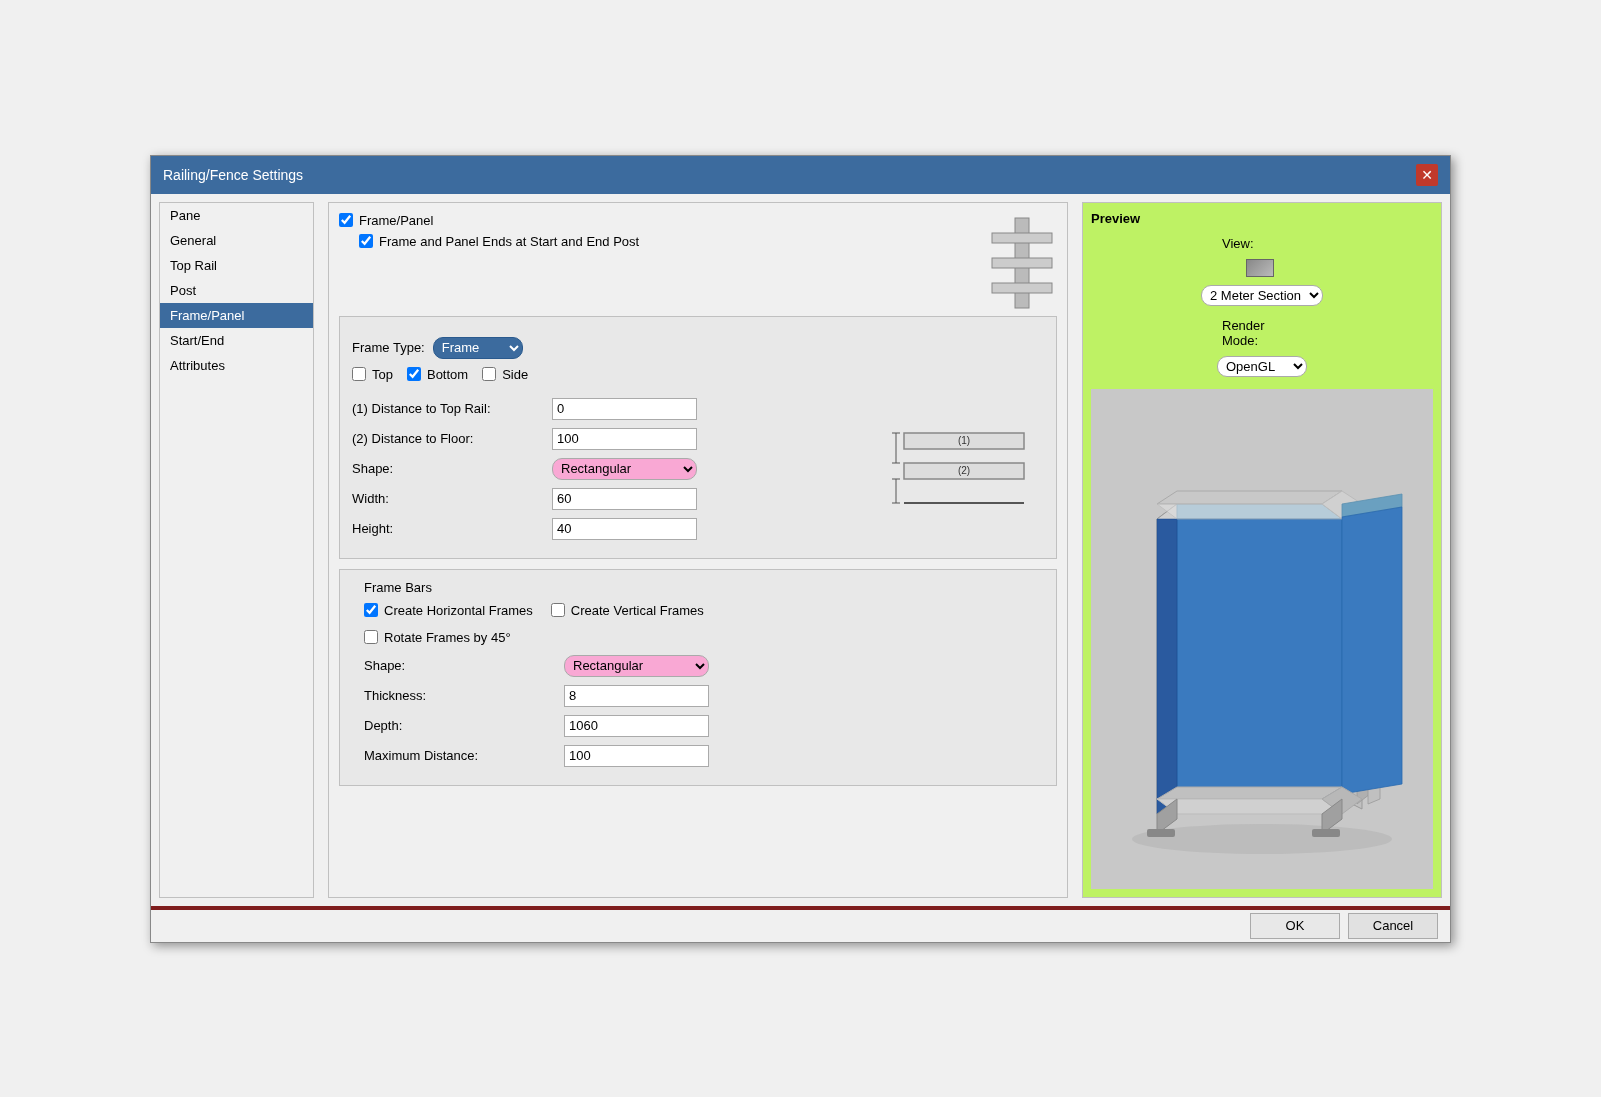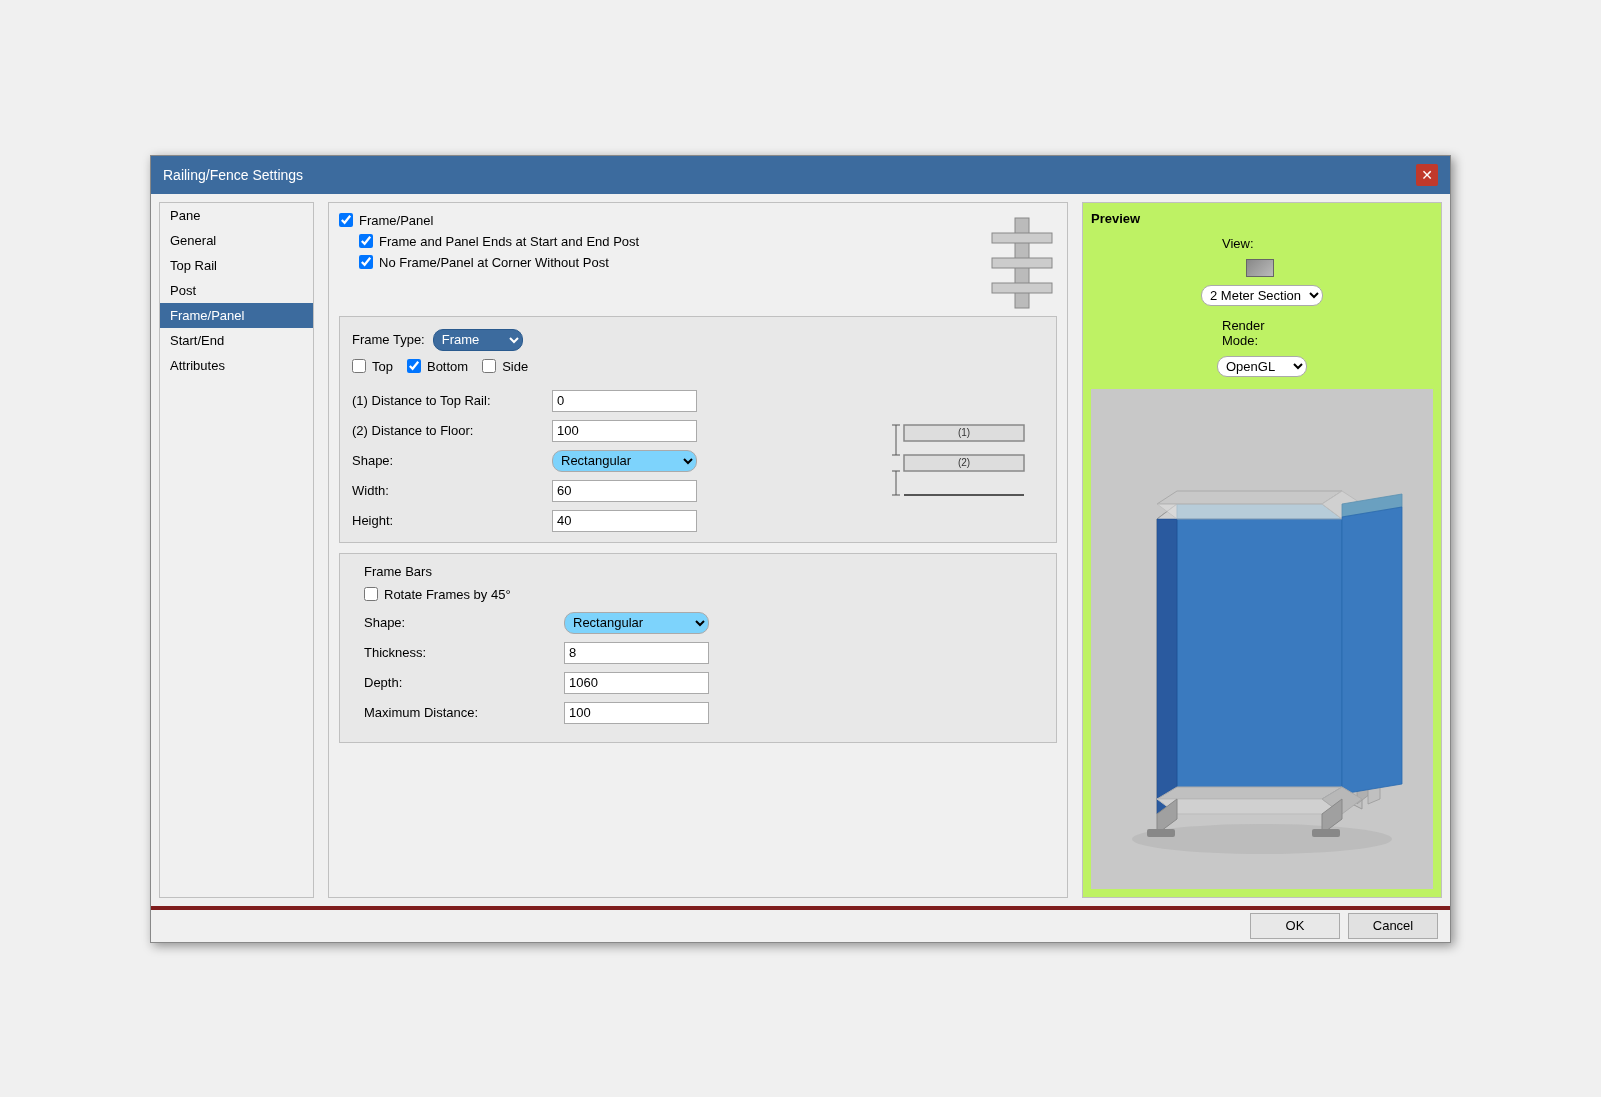--- a/index.html
+++ b/index.html
@@ -102,21 +102,21 @@
       margin: 10px 0 8px 0;
     }
     .frame-checkboxes {
       display: flex;
       align-items: center;
       gap: 14px;
       margin-bottom: 10px;
     }
     .field-section {
       border: 1px solid #c0c0c0;
-      padding: 2px 12px;
+      padding: 10px 12px;
       margin-bottom: 10px;
       background: #e8e8e8;
     }
     .field-row {
       display: flex;
       align-items: center;
       margin-bottom: 8px;
     }
     .field-label {
       width: 200px;
@@ -129,21 +129,21 @@
       padding: 2px 4px;
       font-size: 13px;
       background: white;
     }
     .field-select {
       width: 145px;
       height: 22px;
       border: 1px solid #aaa;
       padding: 1px 4px;
       font-size: 13px;
-      background: #7dd3fc;
+      background: #f9a8d4;
     }
     .frame-bars-section {
       border: 1px solid #c0c0c0;
       padding: 10px 24px;
       background: #e8e8e8;
     }
     .section-title {
       font-size: 13px;
       font-weight: normal;
       margin-bottom: 8px;
@@ -273,24 +273,20 @@
 
         <div class="frame-panel-header">
           <div class="frame-panel-left">
             <div class="checkbox-row">
               <input type="checkbox" checked="" id="cb_framepanel" style="">
               <label for="cb_framepanel">Frame/Panel</label>
             </div>
             <div class="checkbox-row" style="margin-left:20px;">
               <input type="checkbox" checked="" id="cb_ends" style="">
               <label for="cb_ends">Frame and Panel Ends at Start and End Post</label>
-            </div>
-            <div class="checkbox-row" style="margin-left:20px;">
-              <input type="checkbox" checked="" id="cb_nocorner" style="">
-              <label for="cb_nocorner">No Frame/Panel at Corner Without Post</label>
             </div>
           </div>
 
           <div class="diagram-area">
             <svg width="70" height="100" viewBox="0 0 70 100">
 
               <rect x="28" y="5" width="14" height="90" fill="#bbb" stroke="#888" stroke-width="1"></rect>
 
               <rect x="5" y="20" width="60" height="10" fill="#ccc" stroke="#888" stroke-width="1"></rect>
               <rect x="5" y="45" width="60" height="10" fill="#ccc" stroke="#888" stroke-width="1"></rect>
@@ -367,20 +363,30 @@
                 <line x1="8" y1="75" x2="16" y2="75" stroke="#555" stroke-width="1"></line>
 
                 <line x1="20" y1="75" x2="140" y2="75" stroke="#555" stroke-width="2"></line>
               </svg>
             </div>
           </div>
         </div>
 
         <div class="frame-bars-section">
           <div class="section-title">Frame Bars</div>
+          <div class="frame-bars-checkboxes">
+            <div class="checkbox-row">
+              <input type="checkbox" checked="" id="cb_horiz" style="">
+              <label for="cb_horiz">Create Horizontal Frames</label>
+            </div>
+            <div class="checkbox-row">
+              <input type="checkbox" id="cb_vert" style="">
+              <label for="cb_vert">Create Vertical Frames</label>
+            </div>
+          </div>
           <div class="checkbox-row" style="margin-bottom:10px;">
             <input type="checkbox" id="cb_rotate" style="">
             <label for="cb_rotate">Rotate Frames by 45°</label>
           </div>
           <div class="field-row">
             <span class="field-label">Shape:</span>
             <select class="field-select">
               <option>Rectangular</option>
               <option>Circular</option>
             </select>

